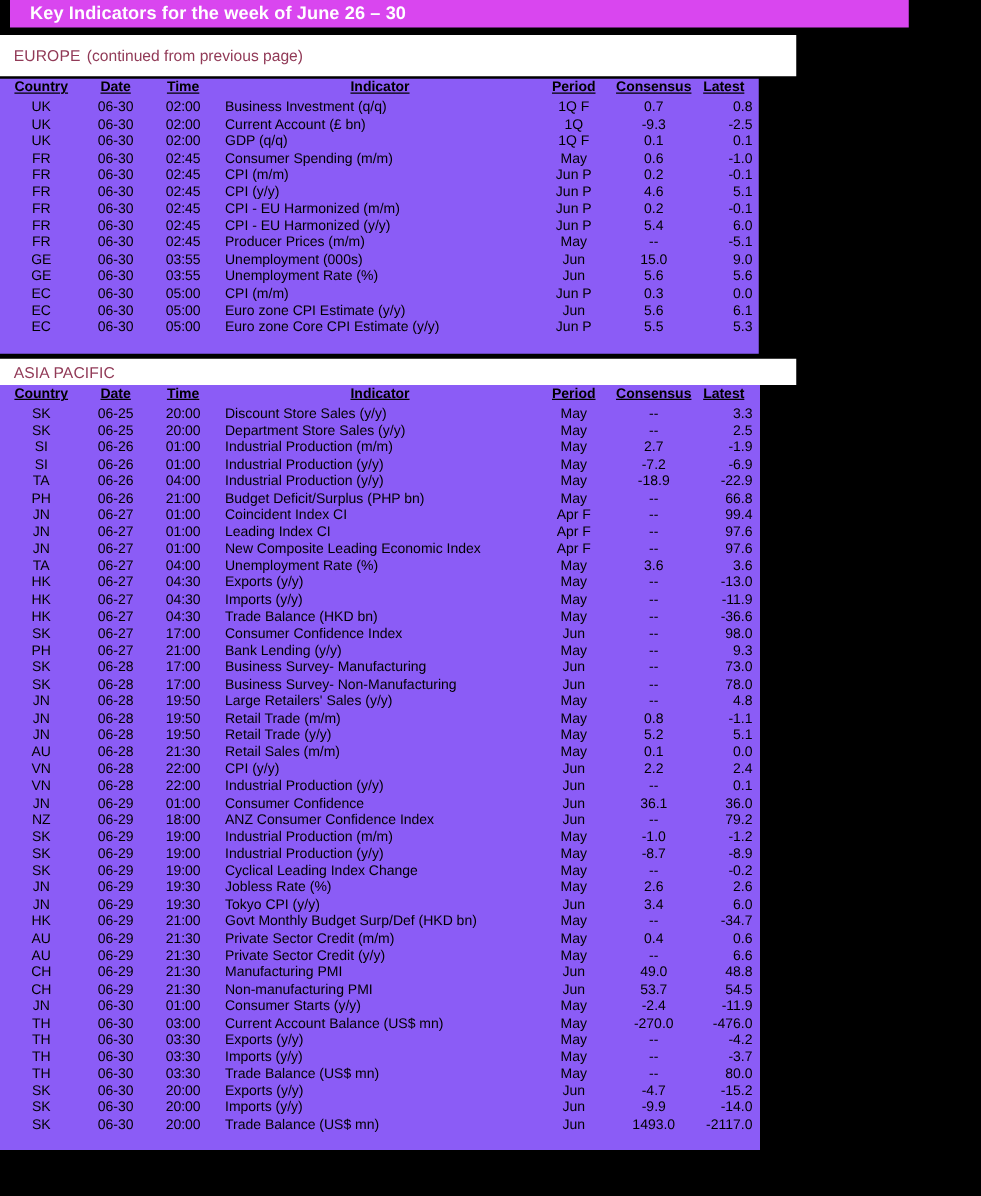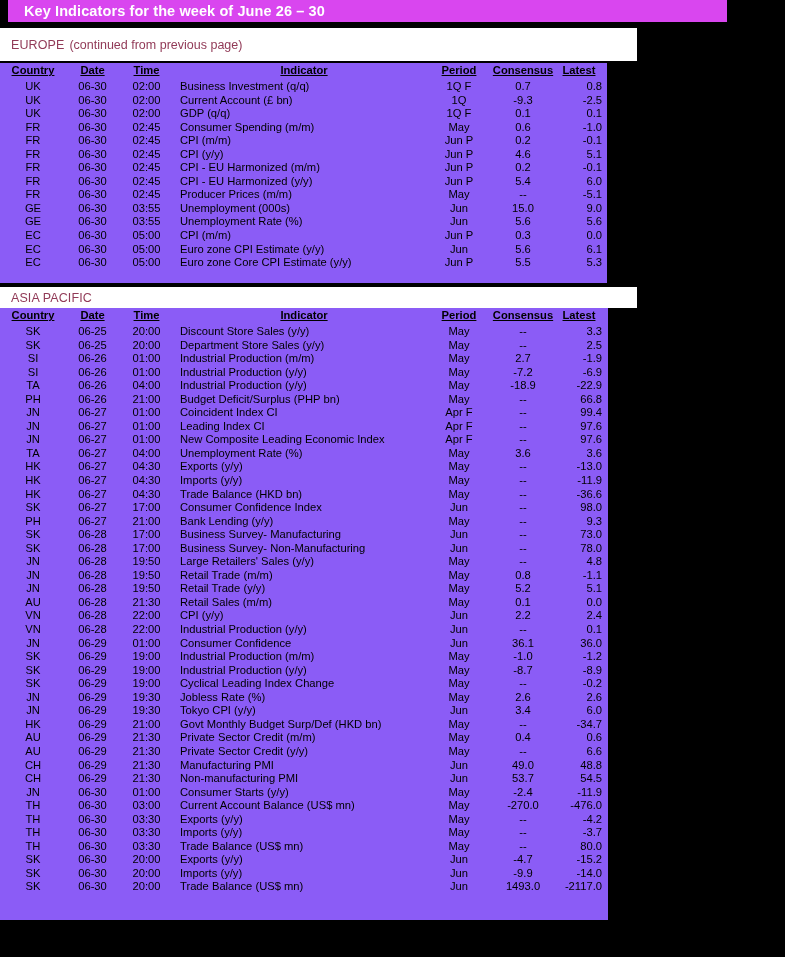--- a/index.html
+++ b/index.html
@@ -542,20 +542,29 @@
         <tr>
           <td class="col-country">JN</td>
           <td class="col-date">06-29</td>
           <td class="col-time">01:00</td>
           <td class="col-ind">Consumer Confidence</td>
           <td class="col-period">Jun</td>
           <td class="col-cons">36.1</td>
           <td class="col-latest">36.0</td>
         </tr>
         <tr>
+          <td class="col-country">NZ</td>
+          <td class="col-date">06-29</td>
+          <td class="col-time">18:00</td>
+          <td class="col-ind">ANZ Consumer Confidence Index</td>
+          <td class="col-period">Jun</td>
+          <td class="col-cons">--</td>
+          <td class="col-latest">79.2</td>
+        </tr>
+        <tr>
           <td class="col-country">SK</td>
           <td class="col-date">06-29</td>
           <td class="col-time">19:00</td>
           <td class="col-ind">Industrial Production (m/m)</td>
           <td class="col-period">May</td>
           <td class="col-cons">-1.0</td>
           <td class="col-latest">-1.2</td>
         </tr>
         <tr>
           <td class="col-country">SK</td>

